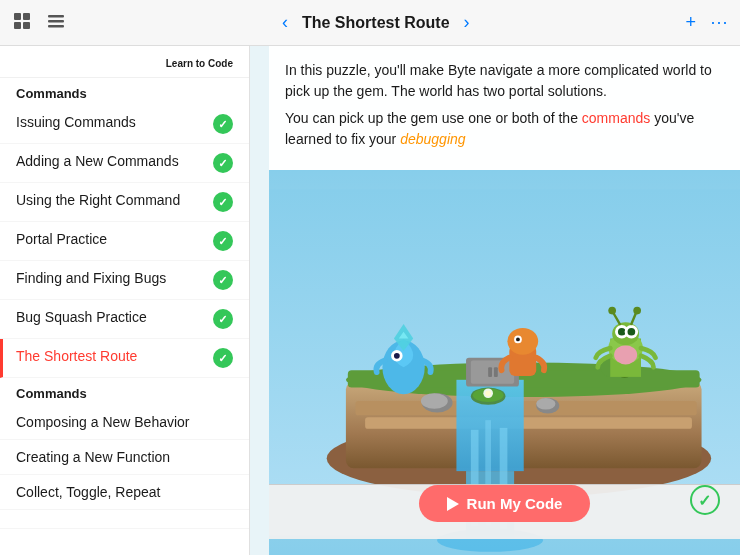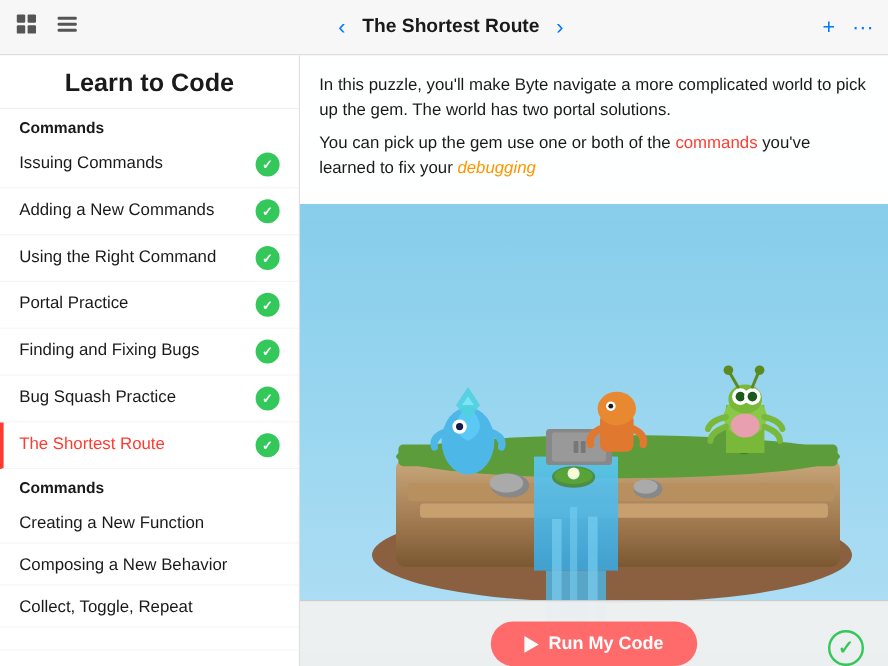--- a/index.html
+++ b/index.html
@@ -66,24 +66,24 @@
     
     .sidebar {
       width: 250px;
       background: #ffffff;
       border-right: 1px solid #e0e0e0;
       overflow-y: auto;
       flex-shrink: 0;
     }
     .sidebar-header {
       padding: 12px 16px 8px;
-      font-size: 21px;
+      font-size: 10px;
       font-weight: 600;
       color: #1a1a1a;
-      text-align: center;
+      text-align: right;
       border-bottom: 1px solid #f0f0f0;
     }
     .section-header {
       padding: 8px 16px 4px;
       font-size: 13px;
       font-weight: 700;
       color: #1a1a1a;
       background: #fff;
     }
     .sidebar-item {
@@ -119,20 +119,21 @@
     }
 
     
     .right-content {
       flex: 1;
       display: flex;
       flex-direction: column;
       background: #e8f4f8;
       position: relative;
       overflow: hidden;
+      padding-left: 19px;
     }
 
     
     .text-panel {
       background: rgba(255,255,255,0.92);
       padding: 14px 16px;
       width: 100%;
       max-height: 200px;
       overflow: hidden;
     }
@@ -163,27 +164,27 @@
       width: 100%;
       height: 100%;
       position: absolute;
       top: 0;
       left: 0;
     }
 
     
     .bottom-bar {
       position: absolute;
-      bottom: 0;
+      bottom: 16px;
       left: 0;
       right: 0;
       height: 55px;
       background: rgba(240,240,240,0.95);
       display: flex;
-      align-items: flex-end;
+      align-items: flex-start;
       justify-content: center;
       border-top: 1px solid #ccc;
     }
     .run-btn {
       background: #FF6B6B;
       color: white;
       border: none;
       border-radius: 22px;
       padding: 10px 28px;
       font-size: 15px;
@@ -281,24 +282,24 @@
       <span class="check-circle"></span>
     </div>
     <div class="sidebar-item active">
       <span>The Shortest Route</span>
       <span class="check-circle"></span>
     </div>
 
     <div class="section-header">Commands</div>
 
     <div class="sidebar-item">
+      <span>Composing a New Behavior</span>
+    </div>
+    <div class="sidebar-item">
       <span>Creating a New Function</span>
-    </div>
-    <div class="sidebar-item">
-      <span>Composing a New Behavior</span>
     </div>
     <div class="sidebar-item">
       <span>Collect, Toggle, Repeat</span>
     </div>
     <div class="sidebar-item">
       
     </div>
 
   </div>
 

